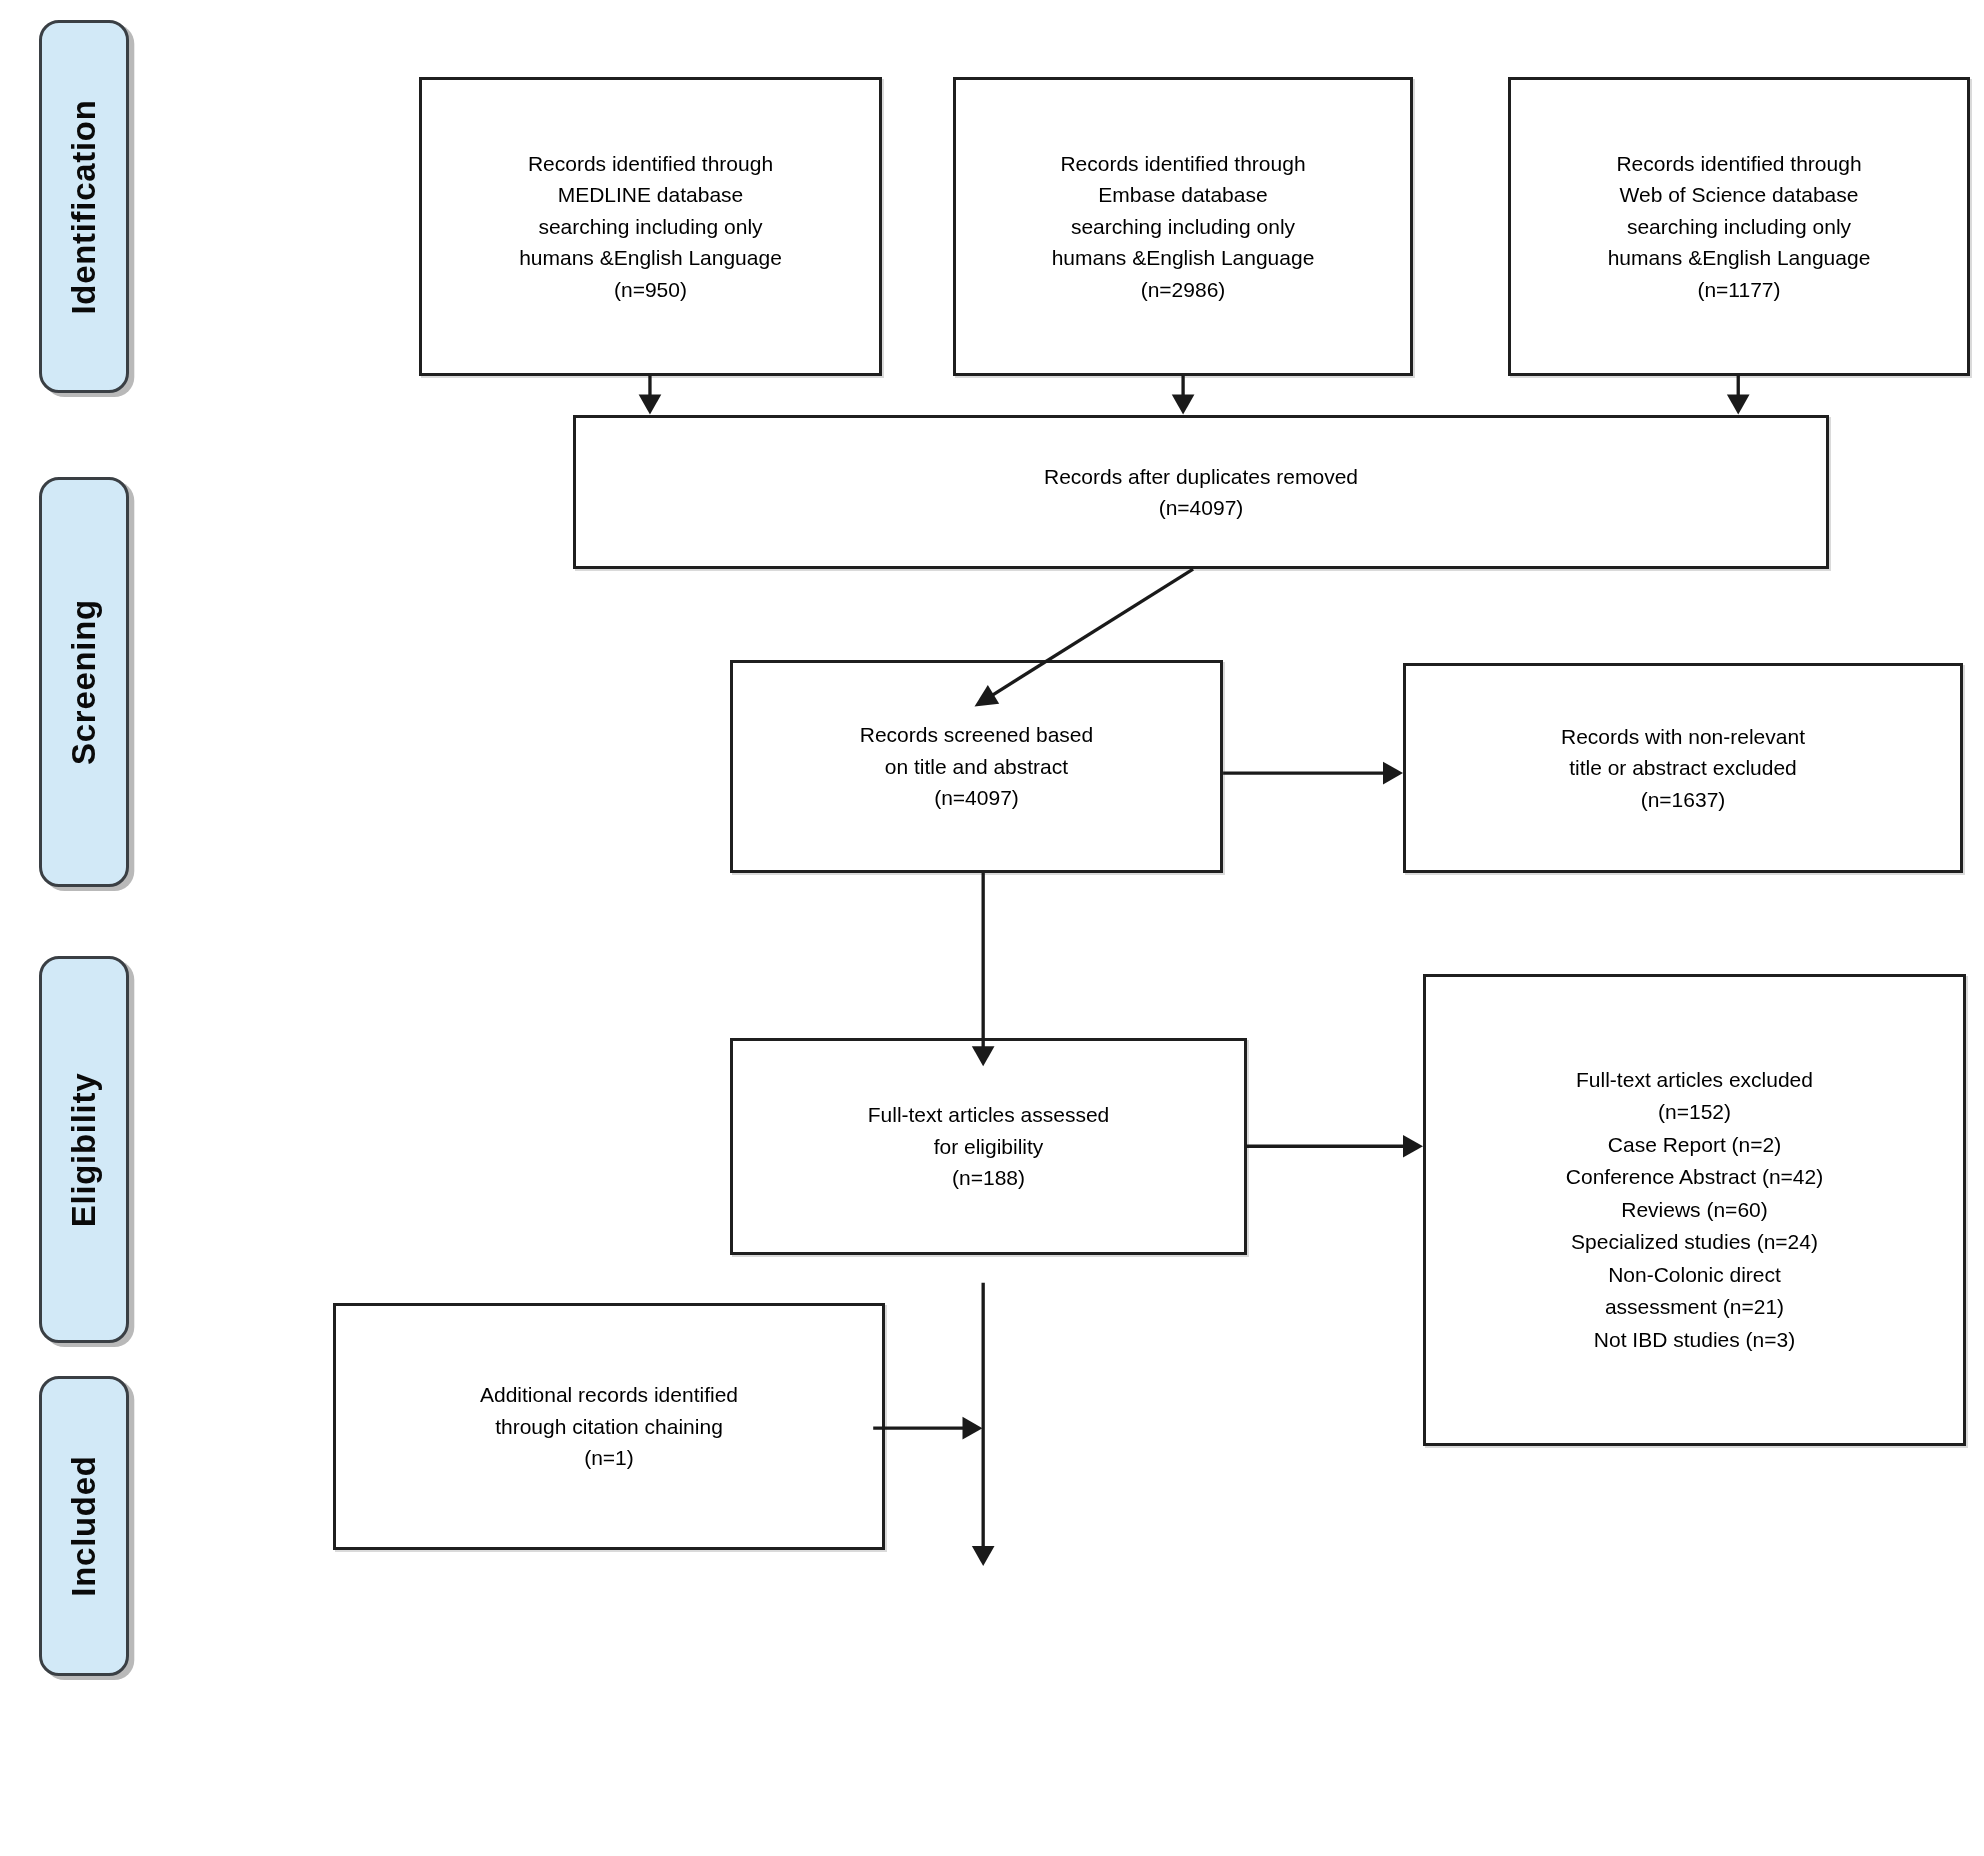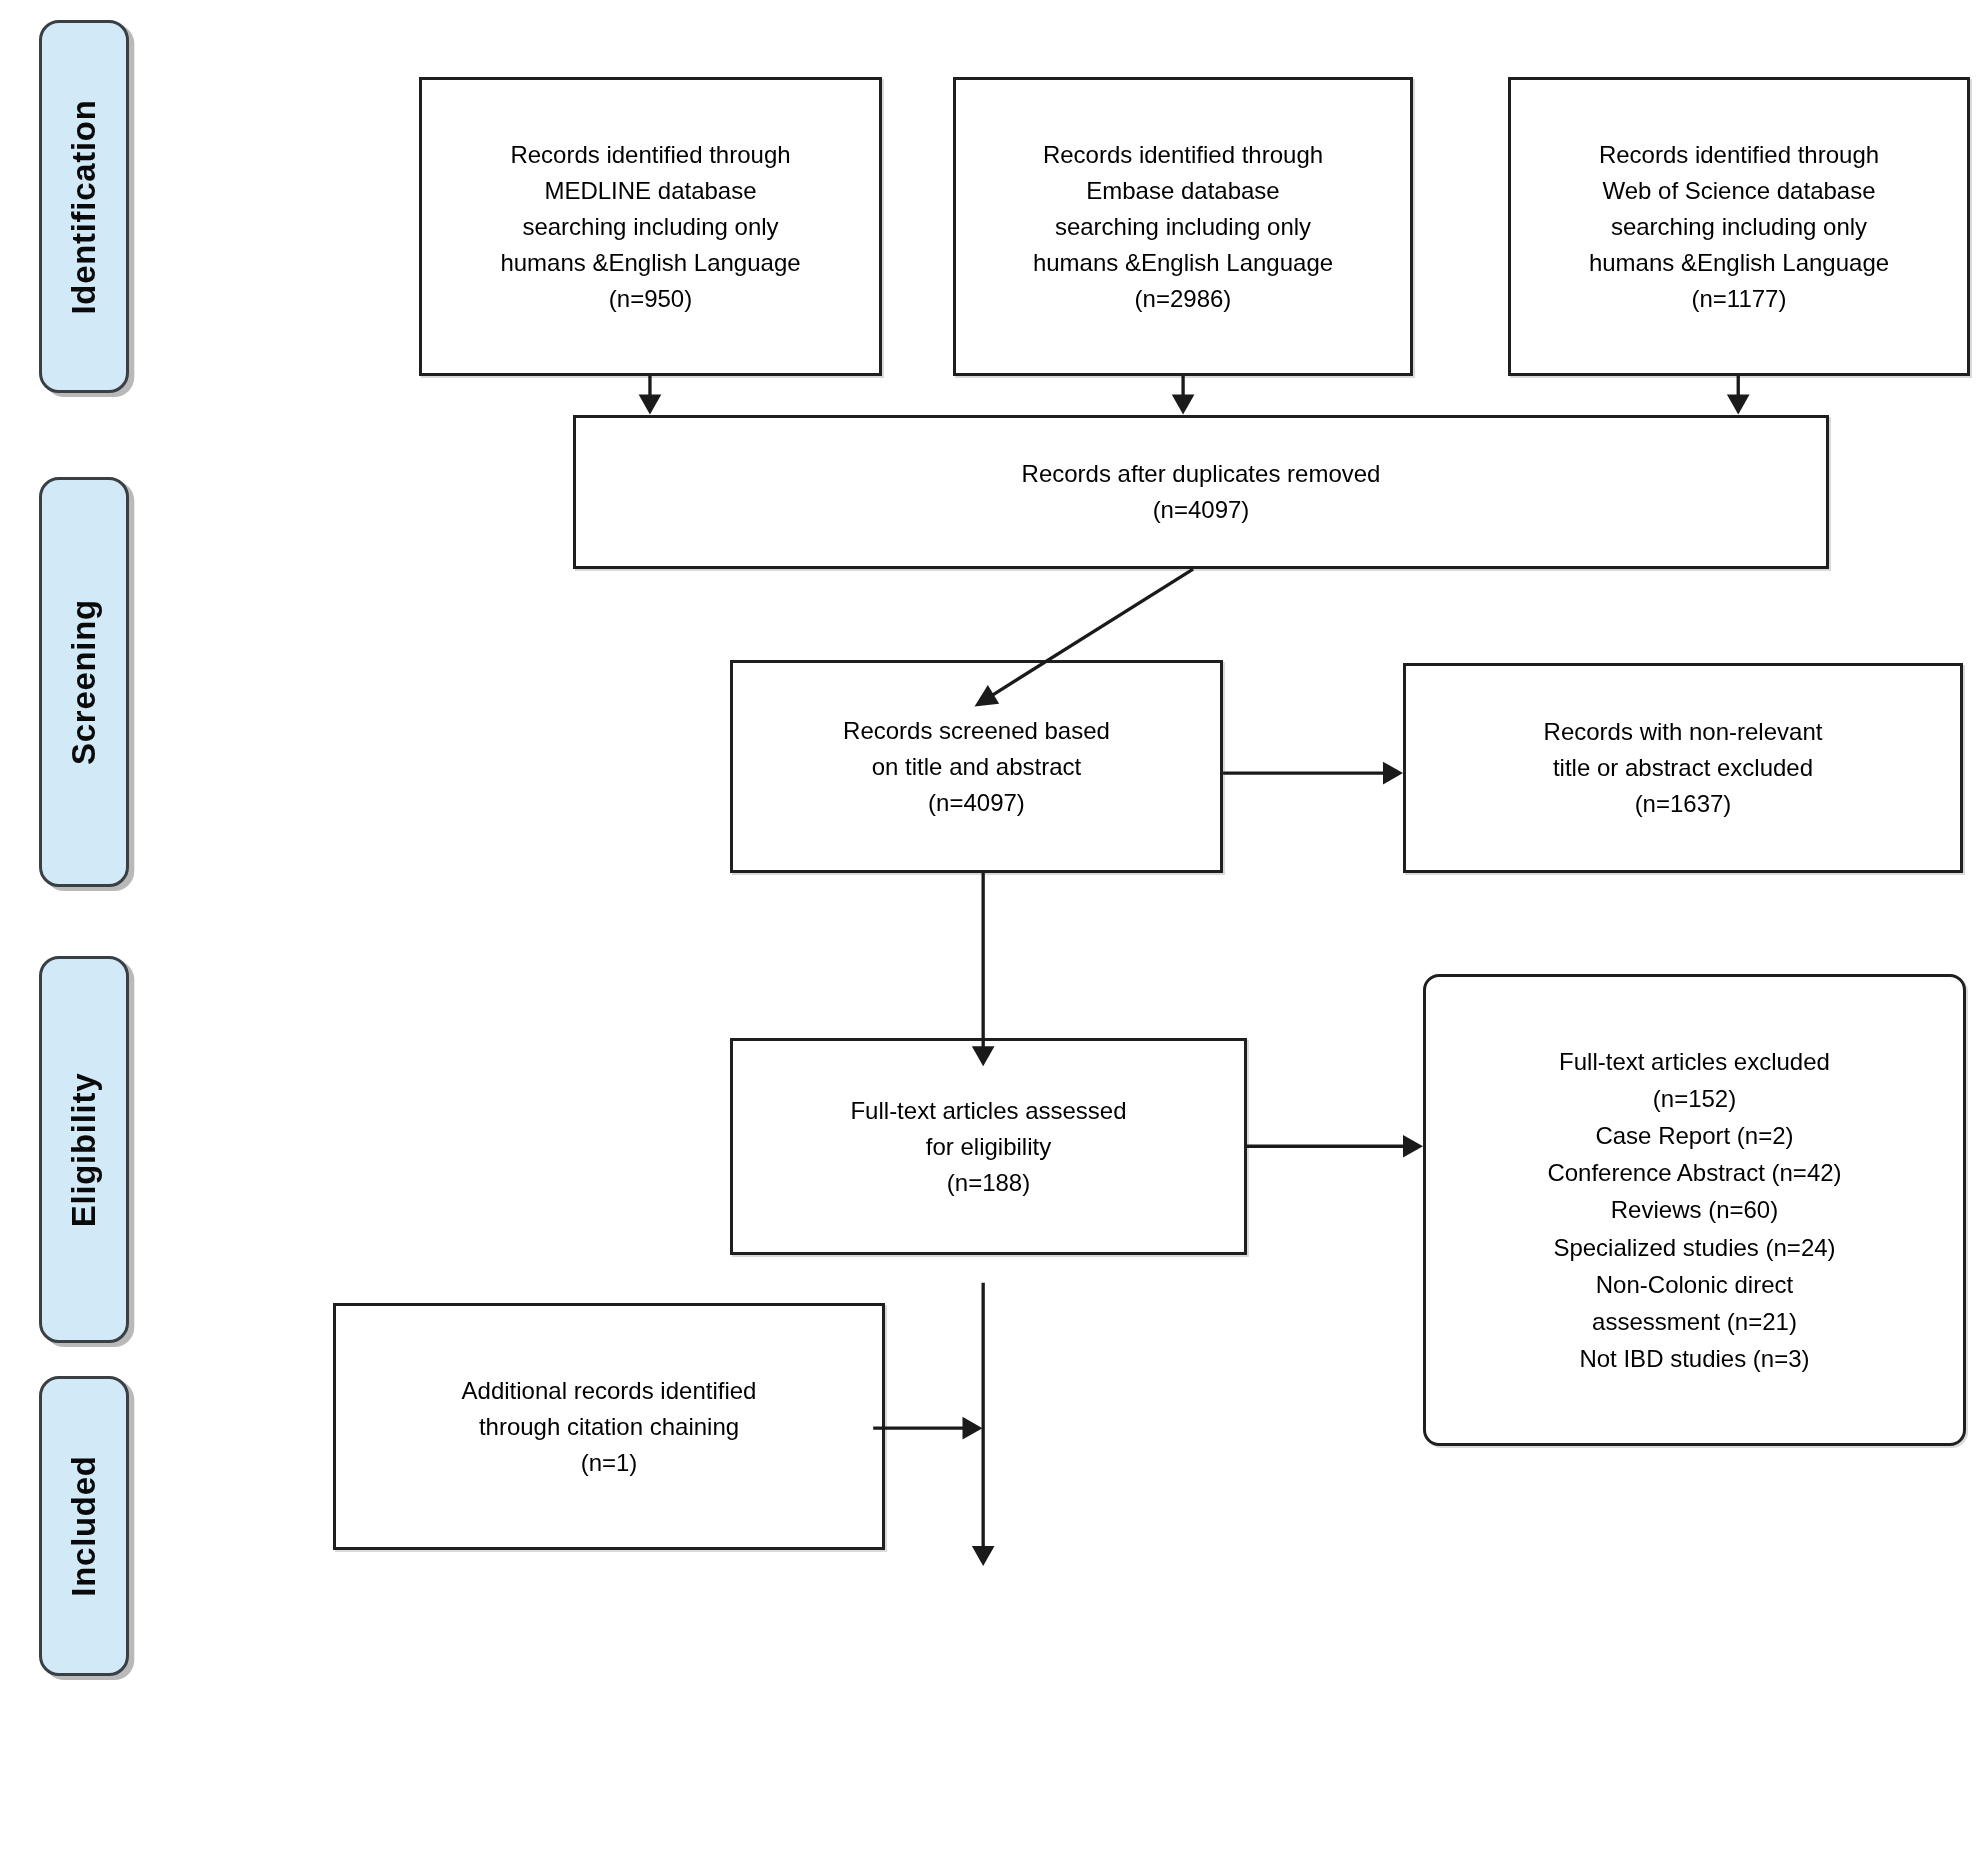--- a/index.html
+++ b/index.html
@@ -36,33 +36,33 @@
 
   
   .box {
     position: absolute;
     background: #ffffff;
     border: 3.3px solid #1f1f1f;
     box-sizing: border-box;
     display: flex; align-items: center; justify-content: center;
     text-align: center;
     white-space: pre-line;
-    font-size: 24px;
+    font-size: 21px;
     line-height: 1.5;
     padding: 4px 12px;
     box-shadow: 2px 2px 0 rgba(150,150,150,0.35);
   }
   #box-medline     { left: 419px;  top: 77px;  width: 463px;  height: 299px; }
   #box-embase      { left: 953px; top: 77px;  width: 460px;  height: 299px; }
   #box-wos         { left: 1508px; top: 77px;  width: 462px;  height: 299px; }
   #box-duplicates  { left: 573px;  top: 415px;  width: 1256px; height: 154px; }
   #box-screened    { left: 730px; top: 660px;  width: 493px;  height: 213px; }
   #box-excl-screen { left: 1403px; top: 663px;  width: 560px;  height: 210px; }
   #box-fulltext    { left: 730px; top: 1038px; width: 517px;  height: 217px; }
-  #box-excl-fulltext { left: 1423px; top: 974px; width: 543px; height: 472px; line-height: 1.55; border-radius: 16px; }
+  #box-excl-fulltext { left: 1423px; top: 974px; width: 543px; height: 472px; line-height: 1.55; }
   #box-additional  { left: 321px;  top: 1303px; width: 552px;  height: 247px; margin-left: 12px; }
   #box-included    { left: 733px; top: 1566px; width: 507px;  height: 207px; }
 
   
   #connectors { position: absolute; left: 0; top: 0; width: 1985px; height: 1856px; pointer-events: none; }
   #connectors line { stroke: #1a1a1a; stroke-width: 5; }
   #connectors polygon { fill: #1a1a1a; }
 </style>
 </head>
 <body>

